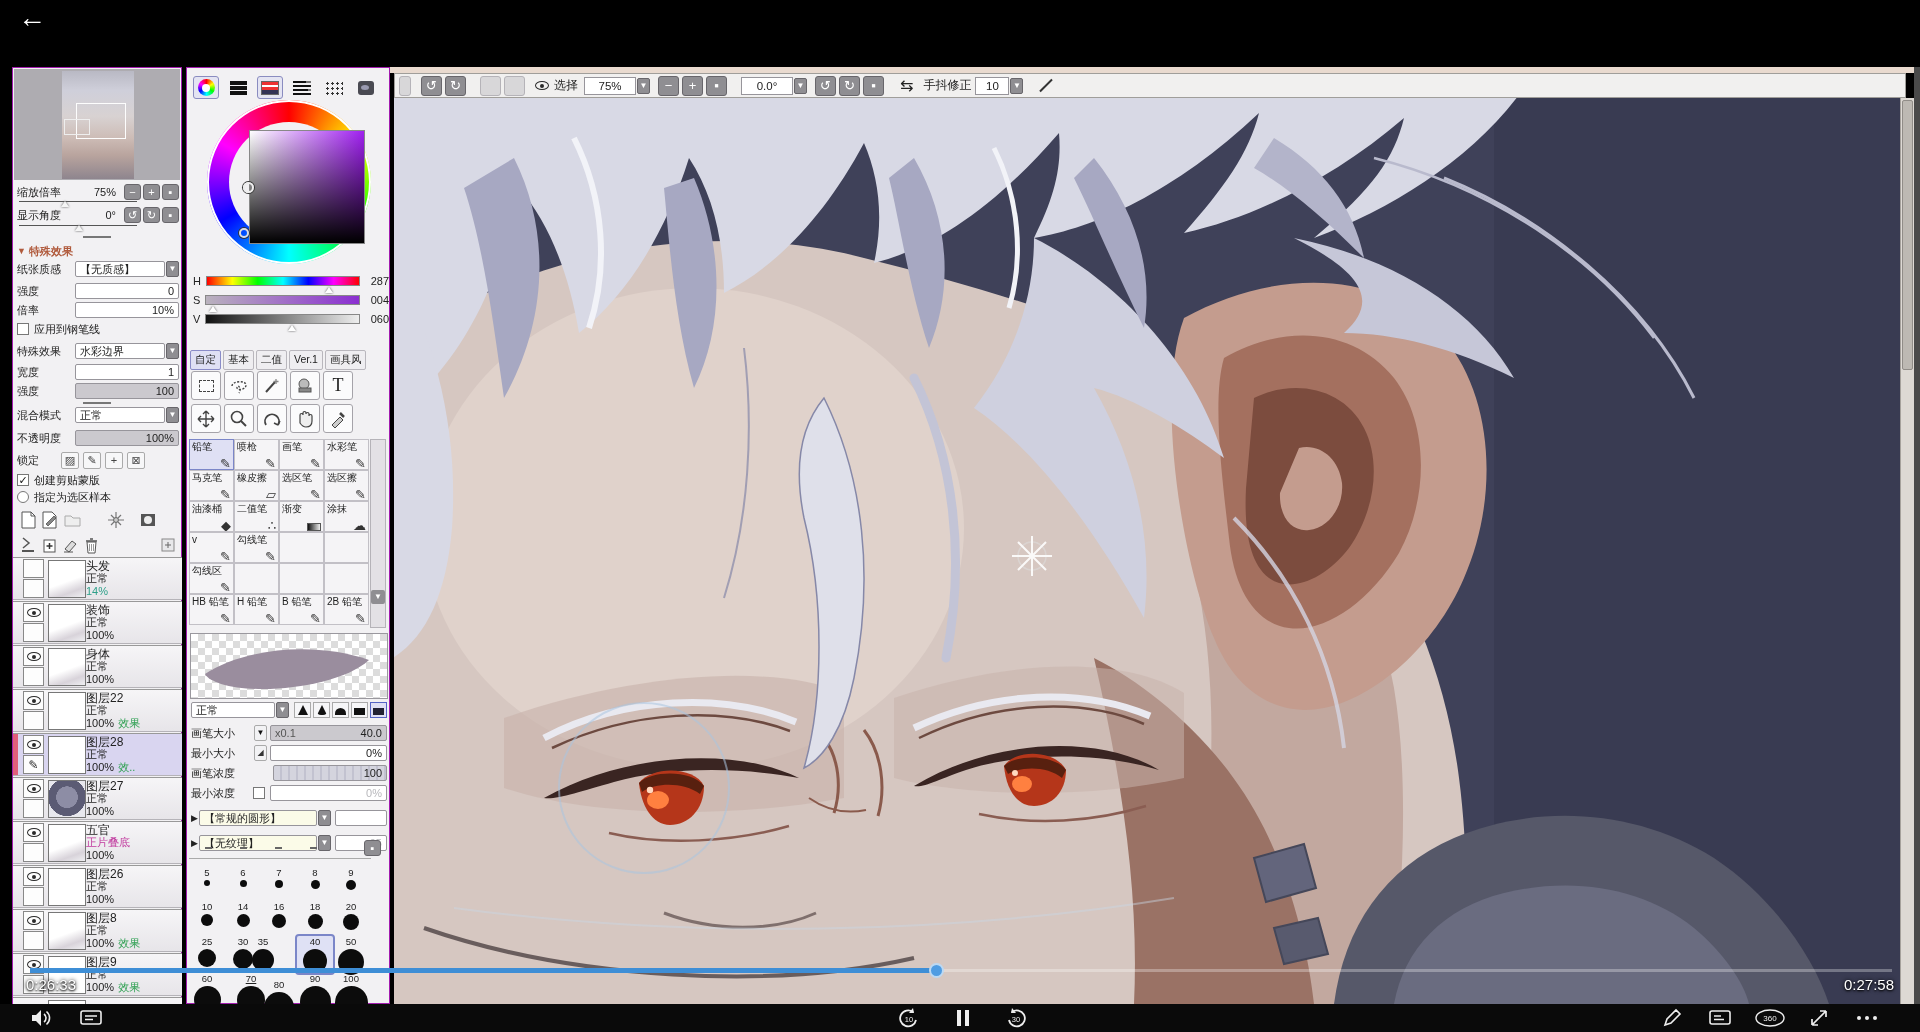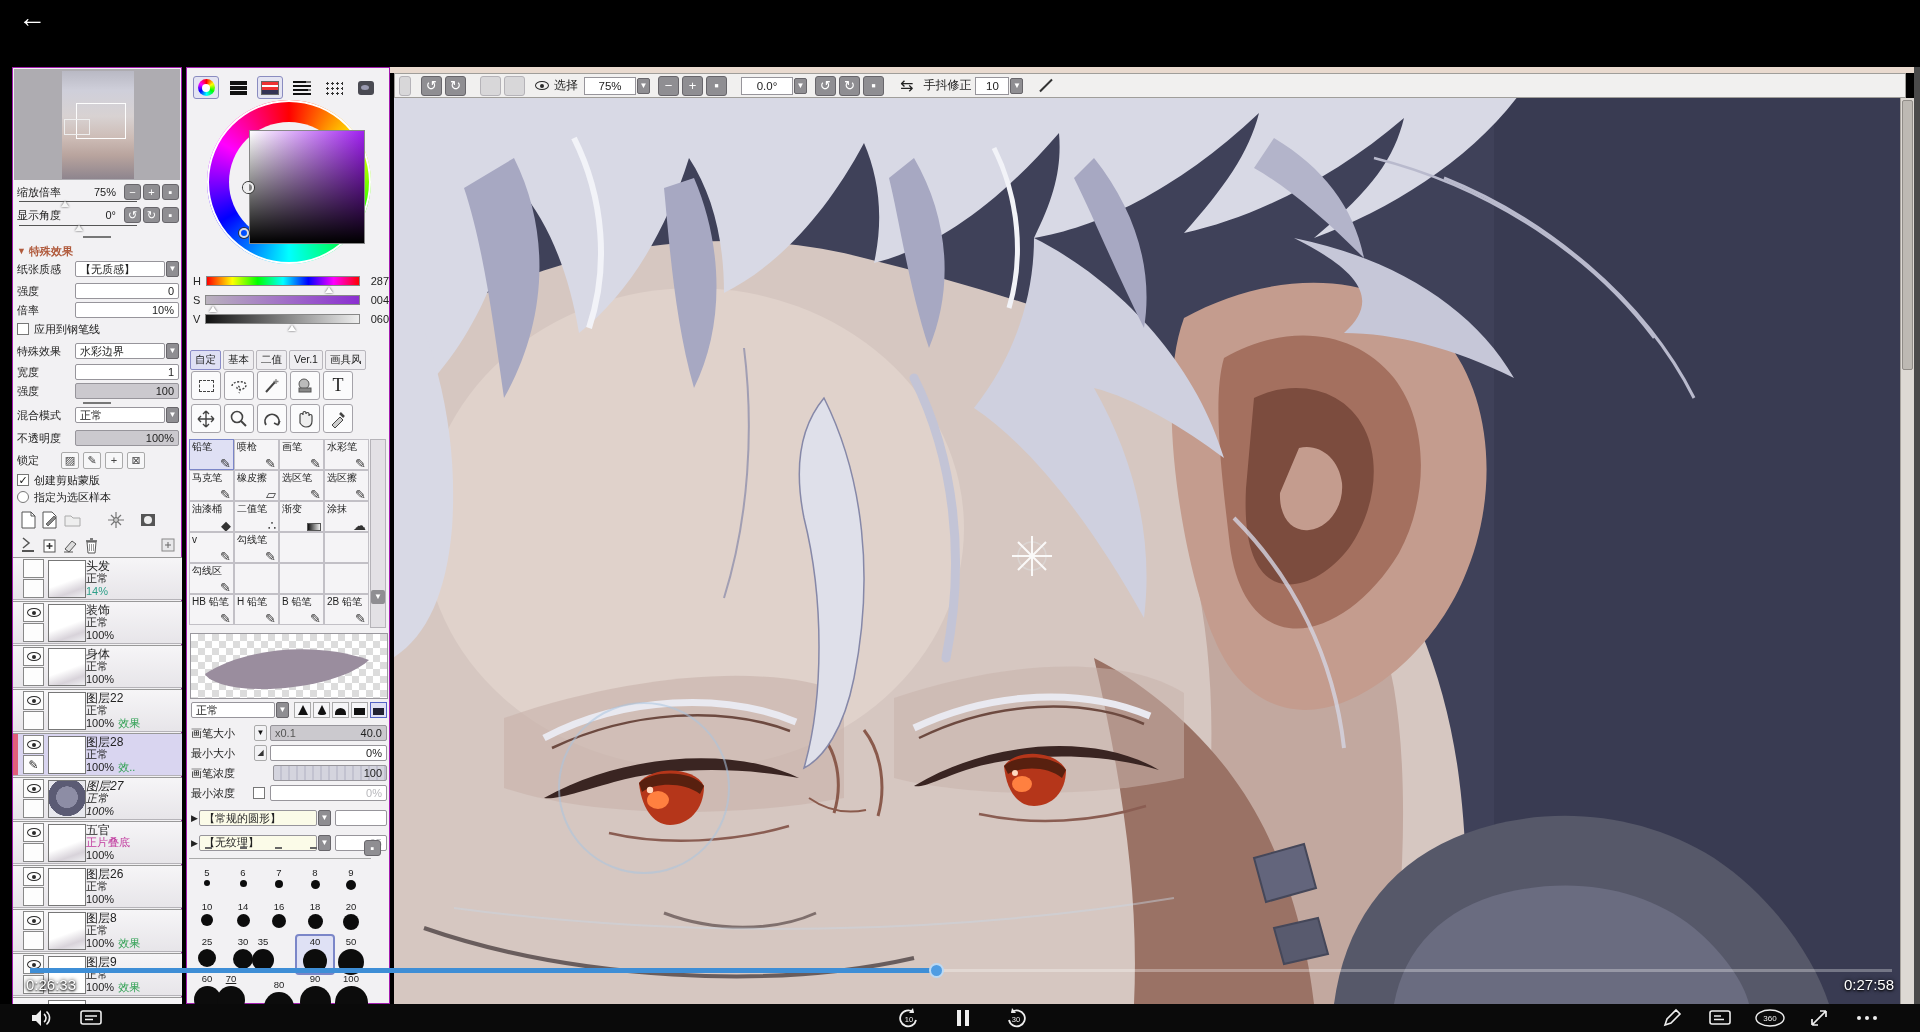--- a/index.html
+++ b/index.html
@@ -364,21 +364,21 @@
             <span style="font-size:12px;">✎</span>
           </div>
         </div>
       <div class="lthumb"></div>
       <div class="ltxt">
         <div class="lname">图层28</div>
         <div>正常</div>
         <div><span>100%</span><span class="lfx">效..</span></div>
       </div>
     </div>
-    <div class="lrow" style="top:709px;font-style:italic;">
+    <div class="lrow" style="top:709px;">
       <div class="lboxes">
           <div class="lbox">
             <span class="eyeg"></span>
           </div>
           <div class="lbox"></div>
         </div>
       <div class="lthumb dark"></div>
       <div class="ltxt">
         <div class="lname">图层27</div>
         <div>正常</div>
@@ -666,21 +666,21 @@
       <div class="fld" style="margin-left:0;color:#b8b8bc;">0%</div>
     </div>
     <div class="setrow" style="top:741px;">
       <span style="width:8px;font-size:9px;">▶</span>
       <div class="fld" style="flex:0 0 118px;text-align:left;background:#fbfbe8;">【常规的圆形】</div>
       <div class="dbtn" able="true">▼</div>
       <div class="fld" style="margin-left:4px;"></div>
     </div>
     <div class="setrow" style="top:766px;">
       <span style="width:8px;font-size:9px;">▶</span>
-      <div class="fld" style="flex:0 0 118px;text-align:left;background:#fbfbe8;font-family:Liberation Mono, monospace;">【无纹理】</div>
+      <div class="fld" style="flex:0 0 118px;text-align:left;background:#fbfbe8;">【无纹理】</div>
       <div class="dbtn">▼</div>
       <div class="fld" style="margin-left:4px;color:#b8b8bc;">95</div>
     </div>
 
     <div class="sizehead">
       <div class="tick"></div>
         <div class="tick"></div>
         <div class="tick"></div>
         <div class="tick"></div>
       <div class="sbtn" style="margin-left:auto;margin-right:4px;">▪</div>
@@ -699,21 +699,21 @@
       <div class="scell" style="left:108px;top:42px;"><span>18</span><div class="sdot" style="width:15px;height:15px;"></div></div>
       <div class="scell" style="left:144px;top:42px;"><span>20</span><div class="sdot" style="width:16px;height:16px;"></div></div>
 
       <div class="scell" style="left:0;top:77px;"><span>25</span><div class="sdot" style="width:18px;height:18px;"></div></div>
       <div class="scell" style="left:36px;top:77px;"><span>30</span><div class="sdot" style="width:20px;height:20px;"></div></div>
       <div class="scell" style="left:56px;top:77px;"><span>35</span><div class="sdot" style="width:22px;height:22px;"></div></div>
       <div class="scell on" style="left:108px;top:77px;"><span>40</span><div class="sdot" style="width:24px;height:24px;"></div></div>
       <div class="scell" style="left:144px;top:77px;"><span>50</span><div class="sdot" style="width:26px;height:26px;"></div></div>
 
       <div class="scell" style="left:0;top:114px;"><span>60</span><div class="sdot" style="width:27px;height:27px;"></div></div>
-      <div class="scell" style="left:24px;top:114px;text-decoration:underline;"><span>70</span><div class="sdot" style="width:28px;height:28px;"></div></div>
+      <div class="scell" style="left:44px;top:114px;text-decoration:underline;"><span>70</span><div class="sdot" style="width:28px;height:28px;"></div></div>
       <div class="scell" style="left:72px;top:120px;"><span>80</span><div class="sdot" style="width:30px;height:30px;"></div></div>
       <div class="scell" style="left:108px;top:114px;"><span>90</span><div class="sdot" style="width:31px;height:31px;"></div></div>
       <div class="scell" style="left:144px;top:114px;"><span>100</span><div class="sdot" style="width:33px;height:33px;"></div></div>
 
       <div class="scell" style="left:0;top:144px;"><span>125</span></div>
       <div class="scell" style="left:36px;top:144px;"><span>150</span></div>
       <div class="scell" style="left:72px;top:144px;"><span>175</span></div>
       <div class="scell" style="left:108px;top:144px;"><span>200</span></div>
       <div class="scell" style="left:144px;top:144px;"><span>250</span></div>
     </div>

